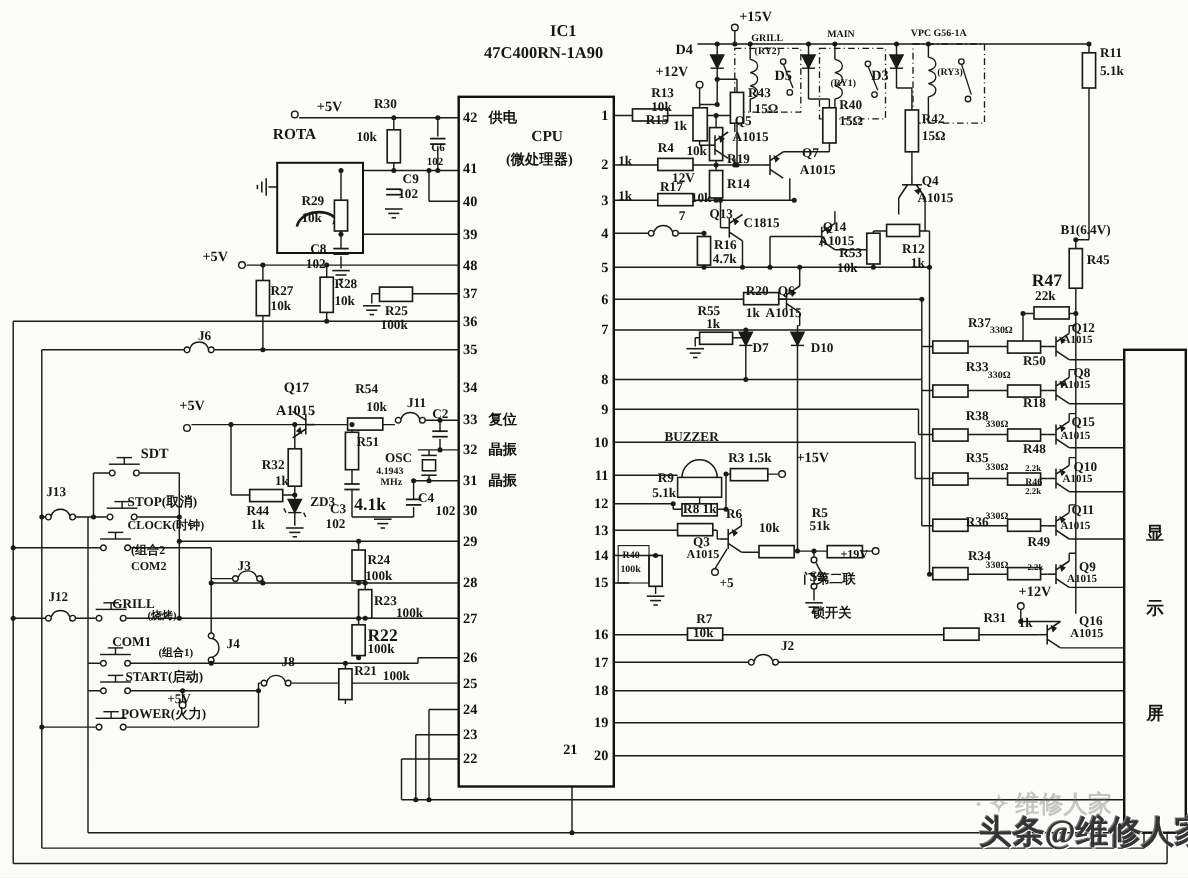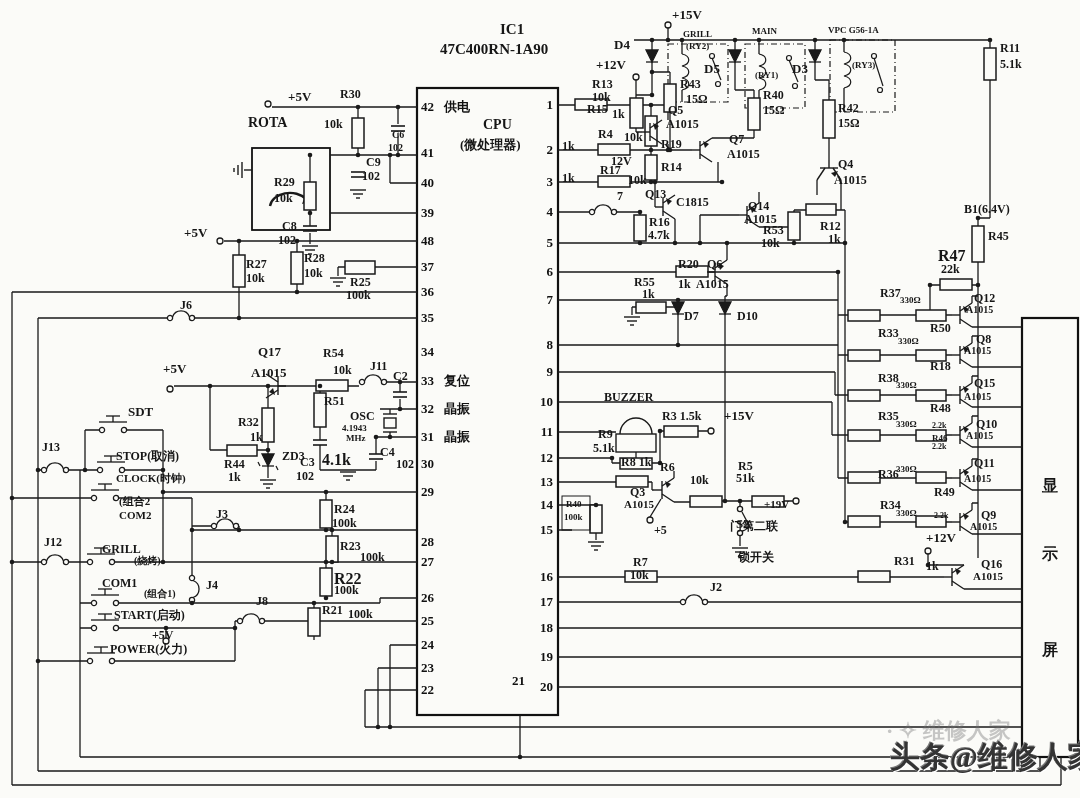--- a/index.html
+++ b/index.html
@@ -598,21 +598,21 @@
       <div class="pinnum" style="left: 421px; top: 311px;">35</div>
       <div class="pinnum" style="left: 421px; top: 345px;">34</div>
       <div class="pinnum" style="left: 421px; top: 374px;">33</div>
       <div class="pinnum" style="left: 444px; top: 374px;">复位</div>
       <div class="pinnum" style="left: 421px; top: 402px;">32</div>
       <div class="pinnum" style="left: 444px; top: 402px;">晶振</div>
       <div class="pinnum" style="left: 421px; top: 430px;">31</div>
       <div class="pinnum" style="left: 444px; top: 430px;">晶振</div>
       <div class="pinnum" style="left: 421px; top: 457px;">30</div>
       <div class="pinnum" style="left: 421px; top: 485px;">29</div>
-      <div class="pinnum" style="left: 421px; top: 523px; margin-top: 12px;">28</div>
+      <div class="pinnum" style="left: 421px; top: 523px;">28</div>
       <div class="pinnum" style="left: 421px; top: 555px;">27</div>
       <div class="pinnum" style="left: 421px; top: 591px;">26</div>
       <div class="pinnum" style="left: 421px; top: 614px;">25</div>
       <div class="pinnum" style="left: 421px; top: 638px;">24</div>
       <div class="pinnum" style="left: 421px; top: 661px;">23</div>
       <div class="pinnum" style="left: 421px; top: 683px;">22</div>
       <div class="pinnum right" style="left: 533px; top: 98px;">1</div>
       <div class="pinnum right" style="left: 533px; top: 143px;">2</div>
       <div class="pinnum right" style="left: 533px; top: 175px;">3</div>
       <div class="pinnum right" style="left: 533px; top: 205px;">4</div>

